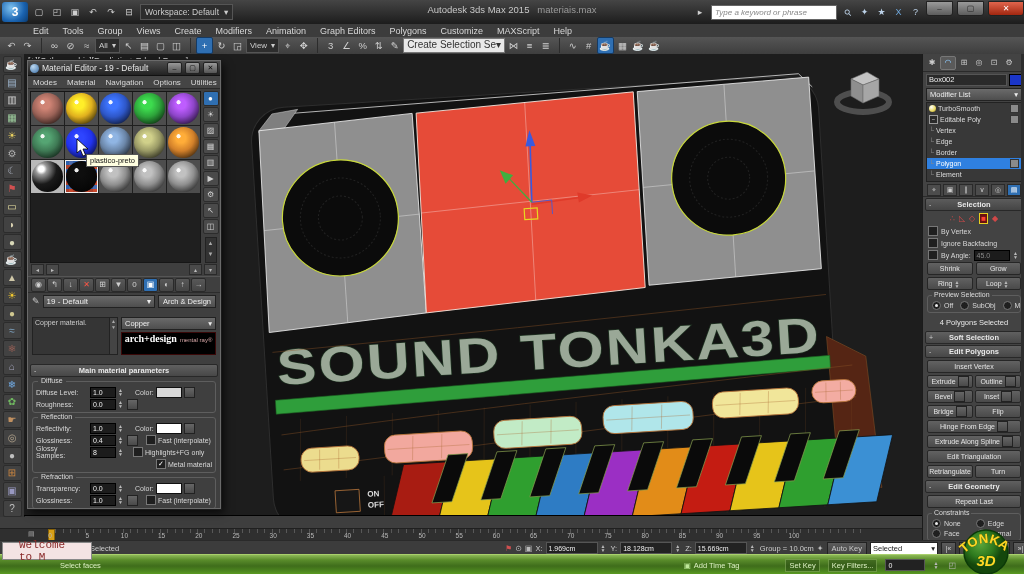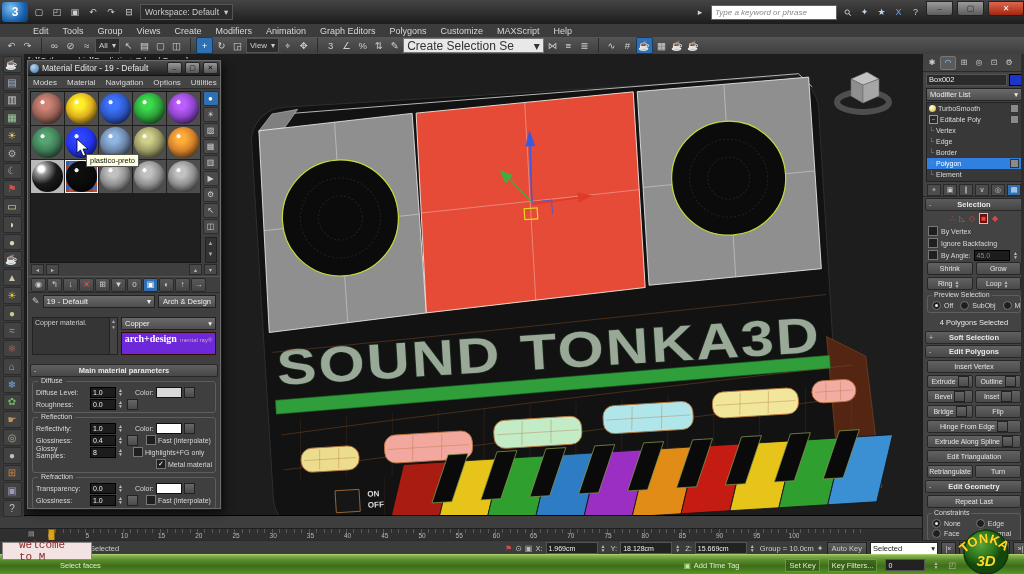--- a/index.html
+++ b/index.html
@@ -16,21 +16,21 @@
   .winbtn.close{background:linear-gradient(#e0654d,#a22710);color:#fff;width:34px;}
   
   #menubar{position:absolute;left:0;top:24px;right:0;height:13px;background:#3c3c3c;display:flex;align-items:center;padding-left:26px;gap:0;border-bottom:1px solid #2a2a2a;}
   .mi{font-size:9px;color:#d8d8d8;padding:0 7px;}
   
   #toolbar{position:absolute;left:0;top:37px;right:0;height:17px;background:linear-gradient(#555,#3e3e3e);display:flex;align-items:center;gap:1px;padding-left:4px;border-bottom:1px solid #1e1e1e;}
   .ic{width:15px;height:15px;font-size:9.5px;color:#cfcfcf;display:flex;align-items:center;justify-content:center;border-radius:2px;}
   .ic.active{background:#2f6fb2;border:1px solid #153a63;color:#fff;}
   .tsep{width:5px;height:15px;border-right:1px solid #2c2c2c;margin-right:4px;}
   .tdd{height:13px;background:#2d2d2d;border:1px solid #555;font-size:8px;color:#ccc;display:flex;align-items:center;padding:0 3px;gap:4px;}
-  .tin{height:13px;background:#e8e8e8;border:1px solid #777;font-size:12px;color:#333;display:flex;align-items:flex-start;padding:0 3px;gap:20px;}
+  .tin{height:13px;background:#e8e8e8;border:1px solid #777;font-size:10px;color:#333;display:flex;align-items:flex-start;padding:0 3px;gap:0;}
   
   #leftrail{position:absolute;left:0;top:54px;width:24px;height:461px;background:#383838;border-right:1px solid #202020;display:flex;flex-direction:column;align-items:center;padding-top:2px;gap:1px;overflow:hidden;}
   .ric{width:17px;height:16px;font-size:10px;display:flex;align-items:center;justify-content:center;background:#424242;border:1px solid #2c2c2c;border-radius:2px;}
   
   #viewportc{position:absolute;left:24px;top:54px;width:898px;height:461px;background:#1d1d1d;overflow:hidden;border-bottom:1px solid #000;}
   #vplabel{position:absolute;left:4px;top:2px;font-size:8.5px;color:#cfcfcf;z-index:5;}
   #viewcube{position:absolute;right:28px;top:8px;z-index:6;}
   
   #matedit{position:absolute;left:27px;top:60px;width:192px;height:447px;background:#3f3f3f;border:1px solid #6a6a6a;outline:1px solid #1a1a1a;box-shadow:3px 4px 8px rgba(0,0,0,.65);z-index:30;overflow:hidden;}
   #metitle{height:14px;background:linear-gradient(#4e4e4e,#222);display:flex;align-items:center;gap:3px;padding:0 2px;border-bottom:1px solid #111;}
@@ -56,21 +56,21 @@
   #menamerow{height:16px;display:flex;align-items:center;gap:3px;padding:0 4px;}
   #mename{flex:1;height:11px;background:linear-gradient(#6a6a6a,#4e4e4e);border:1px solid #222;font-size:8px;color:#eee;display:flex;align-items:center;padding:0 3px;justify-content:space-between;}
   #metype{width:56px;height:11px;background:linear-gradient(#6a6a6a,#4e4e4e);border:1px solid #222;font-size:7.5px;color:#eee;display:flex;align-items:center;justify-content:center;}
   .rhead{height:11px;margin:1px 2px;background:linear-gradient(#606060,#474747);border:1px solid #282828;border-radius:2px;font-size:7.5px;font-weight:bold;color:#e8e8e8;display:flex;align-items:center;justify-content:center;position:relative;}
   .rhead .pm{position:absolute;left:3px;font-weight:normal;font-size:7px;color:#ccc;}
   #templ{display:flex;gap:3px;padding:8px 4px;height:38px;}
   #templdesc{width:80px;background:#353535;border:1px solid #222;font-size:7px;color:#ccc;padding:1px 2px;position:relative;}
   #templdesc .sb{position:absolute;right:0;top:0;bottom:0;width:7px;background:#444;border-left:1px solid #222;font-size:5px;color:#aaa;text-align:center;}
   #templright{flex:1;display:flex;flex-direction:column;gap:2px;}
   #templdd{height:11px;background:linear-gradient(#6a6a6a,#4e4e4e);border:1px solid #222;font-size:7.5px;color:#eee;display:flex;align-items:center;justify-content:space-between;padding:0 3px;}
-  #archbanner{flex:1;background:#6d28d9;border:1px solid #3a0808;display:flex;align-items:baseline;justify-content:center;gap:3px;}
+  #archbanner{flex:1;background:#000000;border:1px solid #3a0808;display:flex;align-items:baseline;justify-content:center;gap:3px;}
   #archbanner .a{font-family:"Liberation Serif",serif;font-weight:bold;font-size:10px;color:#fff;}
   #archbanner .m{font-size:6px;color:#d8a8a8;}
   .gbox{border:1px solid #5e5e5e;border-radius:3px;margin:4px 4px 2px 4px;padding:4px 3px 2px 3px;position:relative;}
   .gbox>.lg{position:absolute;top:-5px;left:5px;background:#3f3f3f;padding:0 3px;font-size:7px;color:#ddd;}
   .prow{display:flex;align-items:center;gap:2px;font-size:7px;color:#d8d8d8;height:12px;}
   .plabel{width:52px;}
   .fld{background:#1c1c1c;border:1px solid #000;color:#eee;font-size:7px;padding:0 2px;height:9px;min-width:20px;display:flex;align-items:center;}
   .fld.dis{color:#888;}
   .spin{display:inline-flex;flex-direction:column;width:7px;}
   .spin i{font-style:normal;font-size:5px;line-height:4px;color:#bbb;}
@@ -148,20 +148,23 @@
     <div class="qa">▢</div>
     <div class="qa">◰</div>
     <div class="qa">▣</div>
     <div class="qa">↶</div>
     <div class="qa">↷</div>
     <div class="qa">⊟</div>
     <div id="workspace">
       <span>Workspace: Default</span>
       <span>▾</span>
     </div>
+    <div id="wintitle">
+      <span>Autodesk 3ds Max 2015</span>&nbsp;&nbsp;&nbsp;<span style="color:#9a9a9a">materiais.max</span>
+    </div>
     <div style="flex:1"></div>
     <div class="qa">▸</div>
     <div id="searchbox">Type a keyword or phrase</div>
     <div class="commicon" style="transform:rotate(-45deg)">⚲</div>
     <div class="commicon">✦</div>
     <div class="commicon">★</div>
     <div class="commicon" style="color:#6fa8dc">X</div>
     <div class="commicon">?</div>
     <div class="winbtn">–</div>
     <div class="winbtn">▢</div>

